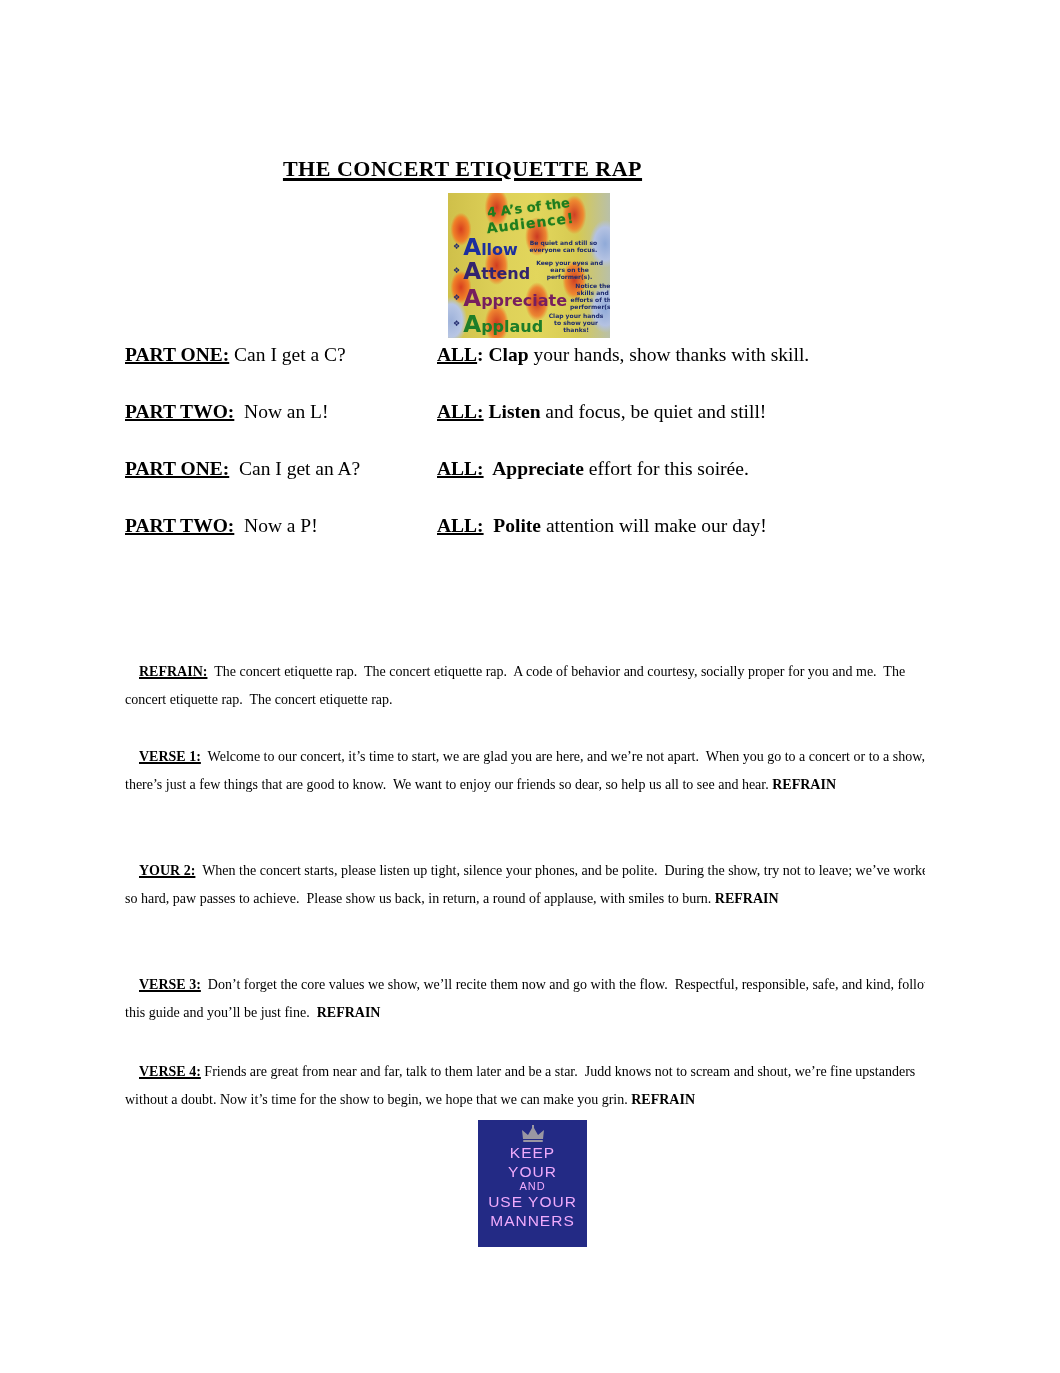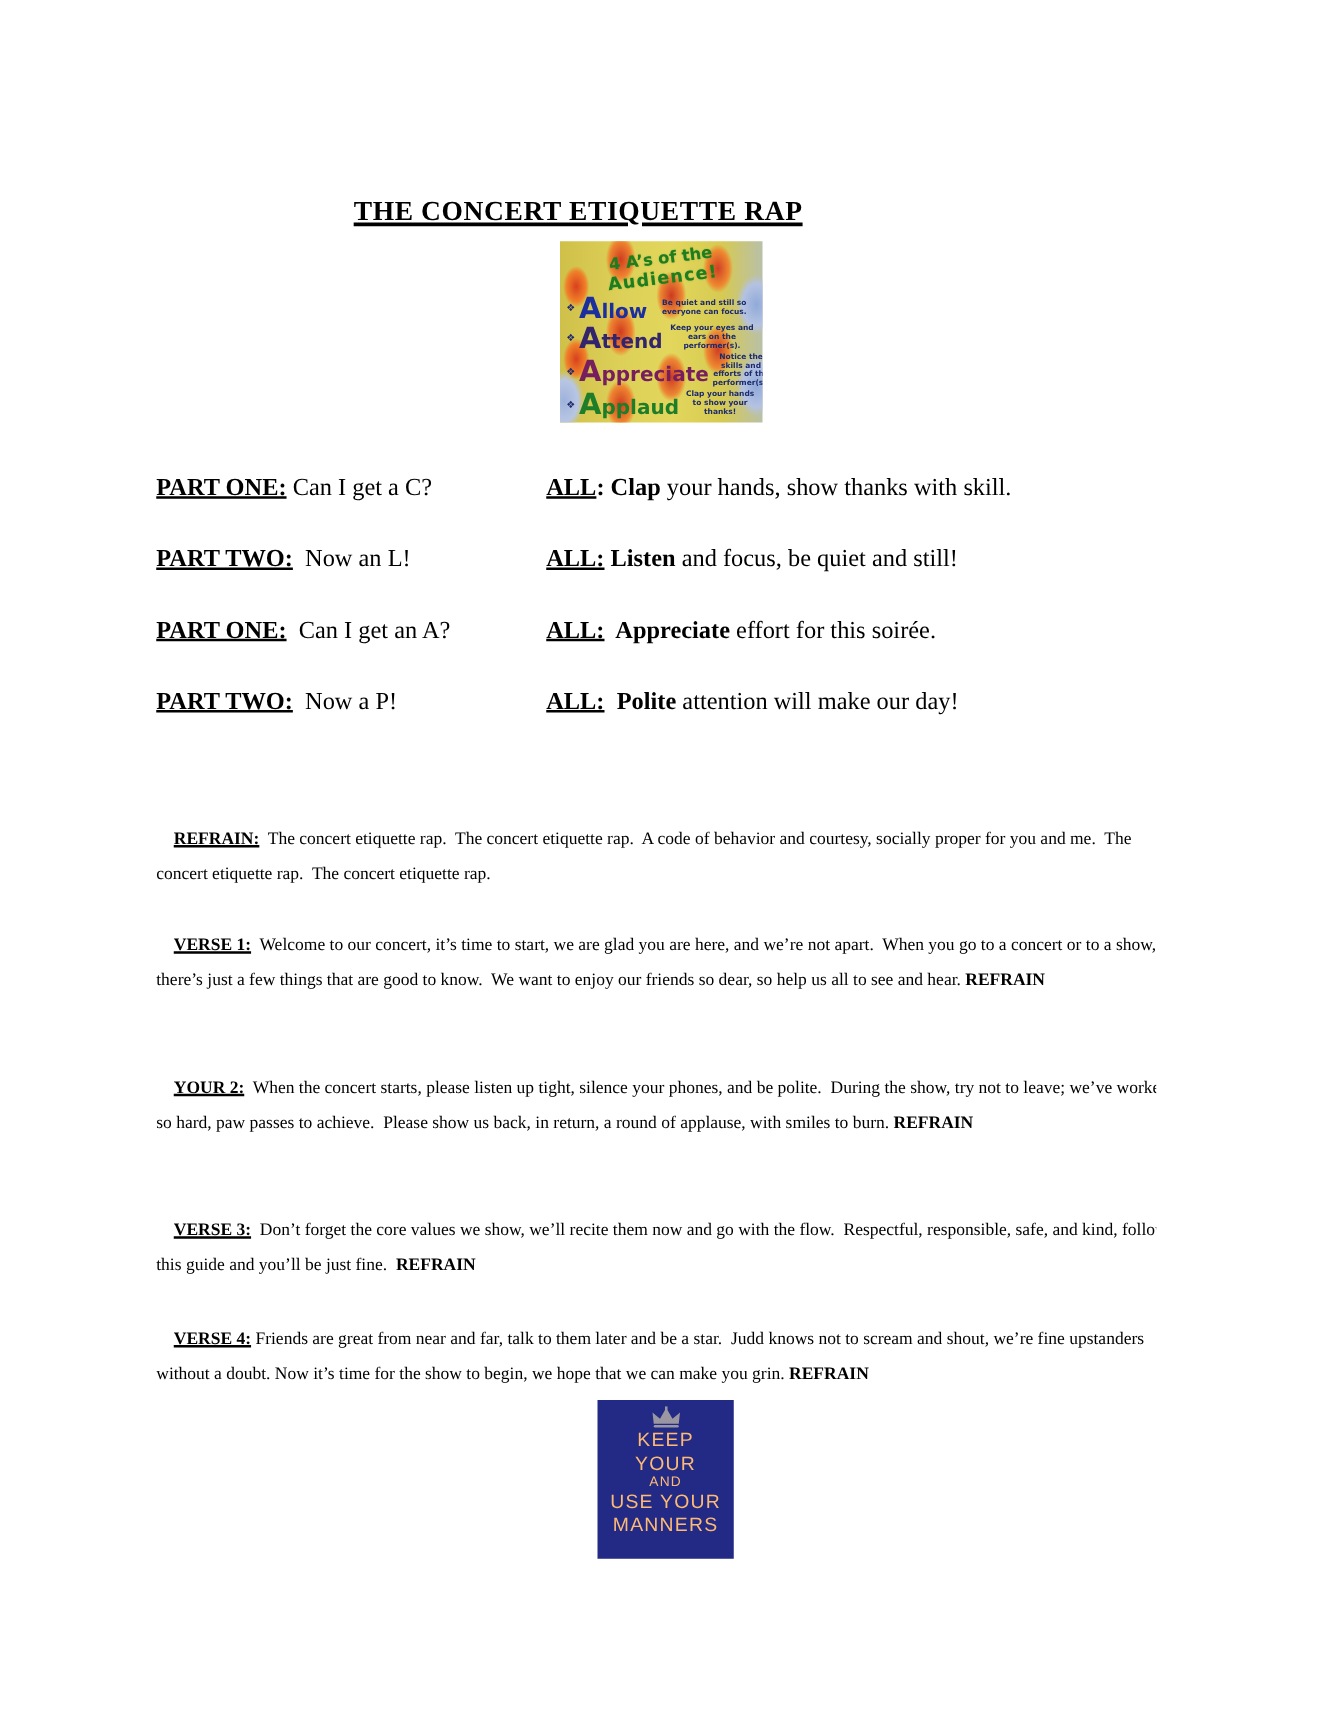--- a/index.html
+++ b/index.html
@@ -1,21 +1,21 @@
 <!DOCTYPE html>
 <html><head>
 <meta charset="utf-8">
 <style>
   html,body { margin:0; padding:0; background:#ffffff; }
   .page {
     position:relative; width:925px; height:1373px; background:#ffffff;
     font-family:"Liberation Serif", serif; color:#000; overflow:hidden;
   }
   .abs { position:absolute; }
-  .line { font-size:19.5px; white-space:pre-wrap;margin-top:36px; }
+  .line { font-size:19.5px; white-space:pre-wrap; }
   .para {
     left:125px; width:818px; font-size:14px; line-height:28.7px;
     white-space:pre-wrap;
   }
   .lbl { font-weight:bold; text-decoration:underline; text-decoration-thickness:2px; }
   b { font-weight:bold; }
   .title {
     left:0; right:0; top:156px; text-align:center; font-size:22px; font-weight:bold;
     text-decoration:underline; text-decoration-thickness:2.5px; letter-spacing:0.5px;
   }
@@ -62,21 +62,21 @@
     color:#1c2a6e; line-height:1.15; flex:1 1 auto; text-align:center;
   }
 
   
   .col-left  { left:125px; }
   .col-right { left:437px;text-align:right; }
 
   
   .keepcalm {
     left:478px; top:1120px; width:109px; height:127px; background:#232a85;
-    text-align:center; font-family:"Liberation Sans", sans-serif; color:#fdba74;
+    text-align:center; font-family:"Liberation Sans", sans-serif; color:#f0abfc;
     box-sizing:border-box; padding-top:5px; overflow:hidden;
   }
   .crown { display:block; margin:0 auto; }
   .kc-big  { font-size:15.5px; line-height:19px; letter-spacing:1px; }
   .kc-small{ font-size:11px;  line-height:11px; letter-spacing:1px; }
 </style>
 </head>
 <body>
 
 <div class="page">

